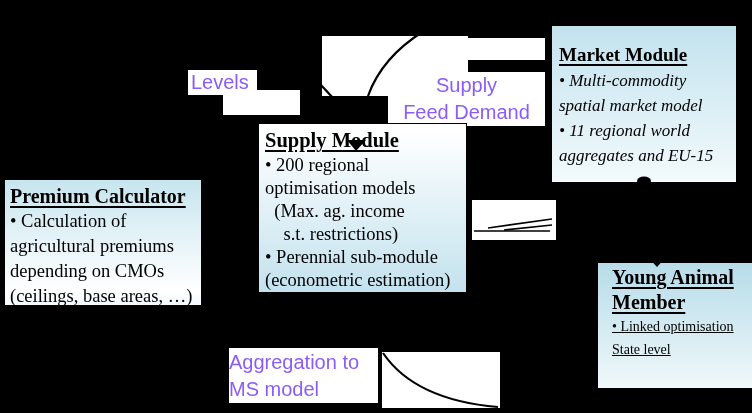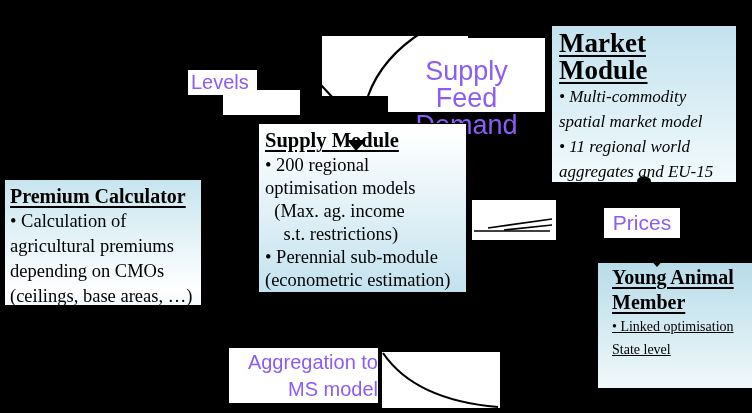--- a/index.html
+++ b/index.html
@@ -29,42 +29,42 @@
     background:linear-gradient(180deg,#ffffff 4%,#c3e2ee 100%);
     padding:3px 6px;
   }
   #box-supply .title{font-size:20.5px;line-height:27px;}
   #box-supply .bline{font-size:18.5px;line-height:23px;}
   #box-market{
     left:551px;top:25px;width:186px;height:158px;border:1px solid #000;
     background:linear-gradient(180deg,#c3e2ee 0%,#f2fafc 100%);
     padding:4px 7px;
   }
-  #box-market .title{font-size:27px;line-height:27px;}
+  #box-market .title{font-size:19px;line-height:27px;margin-top:11px;}
   #box-market .bline{font-size:17px;line-height:25px;font-style:italic;}
   #box-young{
     left:598px;top:263px;width:177px;height:125px;border:none;
     background:linear-gradient(180deg,#b7dce9 0%,#f0f8fa 100%);
     padding:2px 14px;
   }
   #box-young .title{font-size:20px;line-height:25px;}
   #box-young .bline{font-size:14px;line-height:23px;text-decoration:underline;}
   
   .patch{position:absolute;background:#fff;}
   .flabel{
     position:absolute;background:#fff;color:#8b5cf6;
     font-family:"Liberation Sans","DejaVu Sans",sans-serif;
   }
   #lbl-levels{left:188px;top:70px;width:69px;height:25px;font-size:20px;line-height:25px;padding-left:3px;box-sizing:border-box;}
   #patch-levels2{left:223px;top:90px;width:77px;height:25px;}
   #patch-arc-top{left:322px;top:36px;width:146px;height:60px;}
   #patch-sfd-ext{left:468px;top:38px;width:77px;height:22px;}
-  #lbl-sfd{left:388px;top:58px;width:157px;height:54px;text-align:center;font-size:27px;line-height:27px;}
+  #lbl-sfd{left:388px;top:72px;width:157px;height:54px;text-align:center;font-size:20px;line-height:27px;}
   #lbl-prices{left:604px;top:208px;width:76px;height:30px;text-align:center;font-size:21px;line-height:30px;}
-  #lbl-aggregation{left:229px;top:348px;width:149px;height:55px;text-align:right;font-size:20px;line-height:27px;padding-top:1px;box-sizing:border-box;}
+  #lbl-aggregation{left:229px;top:348px;width:149px;height:55px;text-align:left;font-size:20px;line-height:27px;padding-top:1px;box-sizing:border-box;}
   #patch-arc-bottom{left:382px;top:352px;width:118px;height:56px;}
   #patch-converge{left:472px;top:200px;width:84px;height:40px;}
   
   #overlay{position:absolute;left:0;top:0;pointer-events:none;}
 </style>
 </head>
 <body>
 
 <div id="canvas">
 
@@ -73,23 +73,20 @@
   <div class="patch" id="patch-sfd-ext"></div>
   <div class="patch" id="patch-arc-bottom"></div>
   <div class="patch" id="patch-converge"></div>
 
   <div class="flabel" id="lbl-levels">
     <span>Levels</span>
   </div>
   <div class="flabel" id="lbl-sfd">
     <div>Supply</div>
     <div>Feed Demand</div>
-  </div>
-  <div class="flabel" id="lbl-prices">
-    <span>Prices</span>
   </div>
   <div class="flabel" id="lbl-aggregation">
     <div>Aggregation to</div>
     <div>MS model</div>
   </div>
 
   <div class="module" id="box-premium">
     <span class="title">Premium Calculator</span>
     <div class="bline">• Calculation of</div>
     <div class="bline">agricultural premiums</div>

